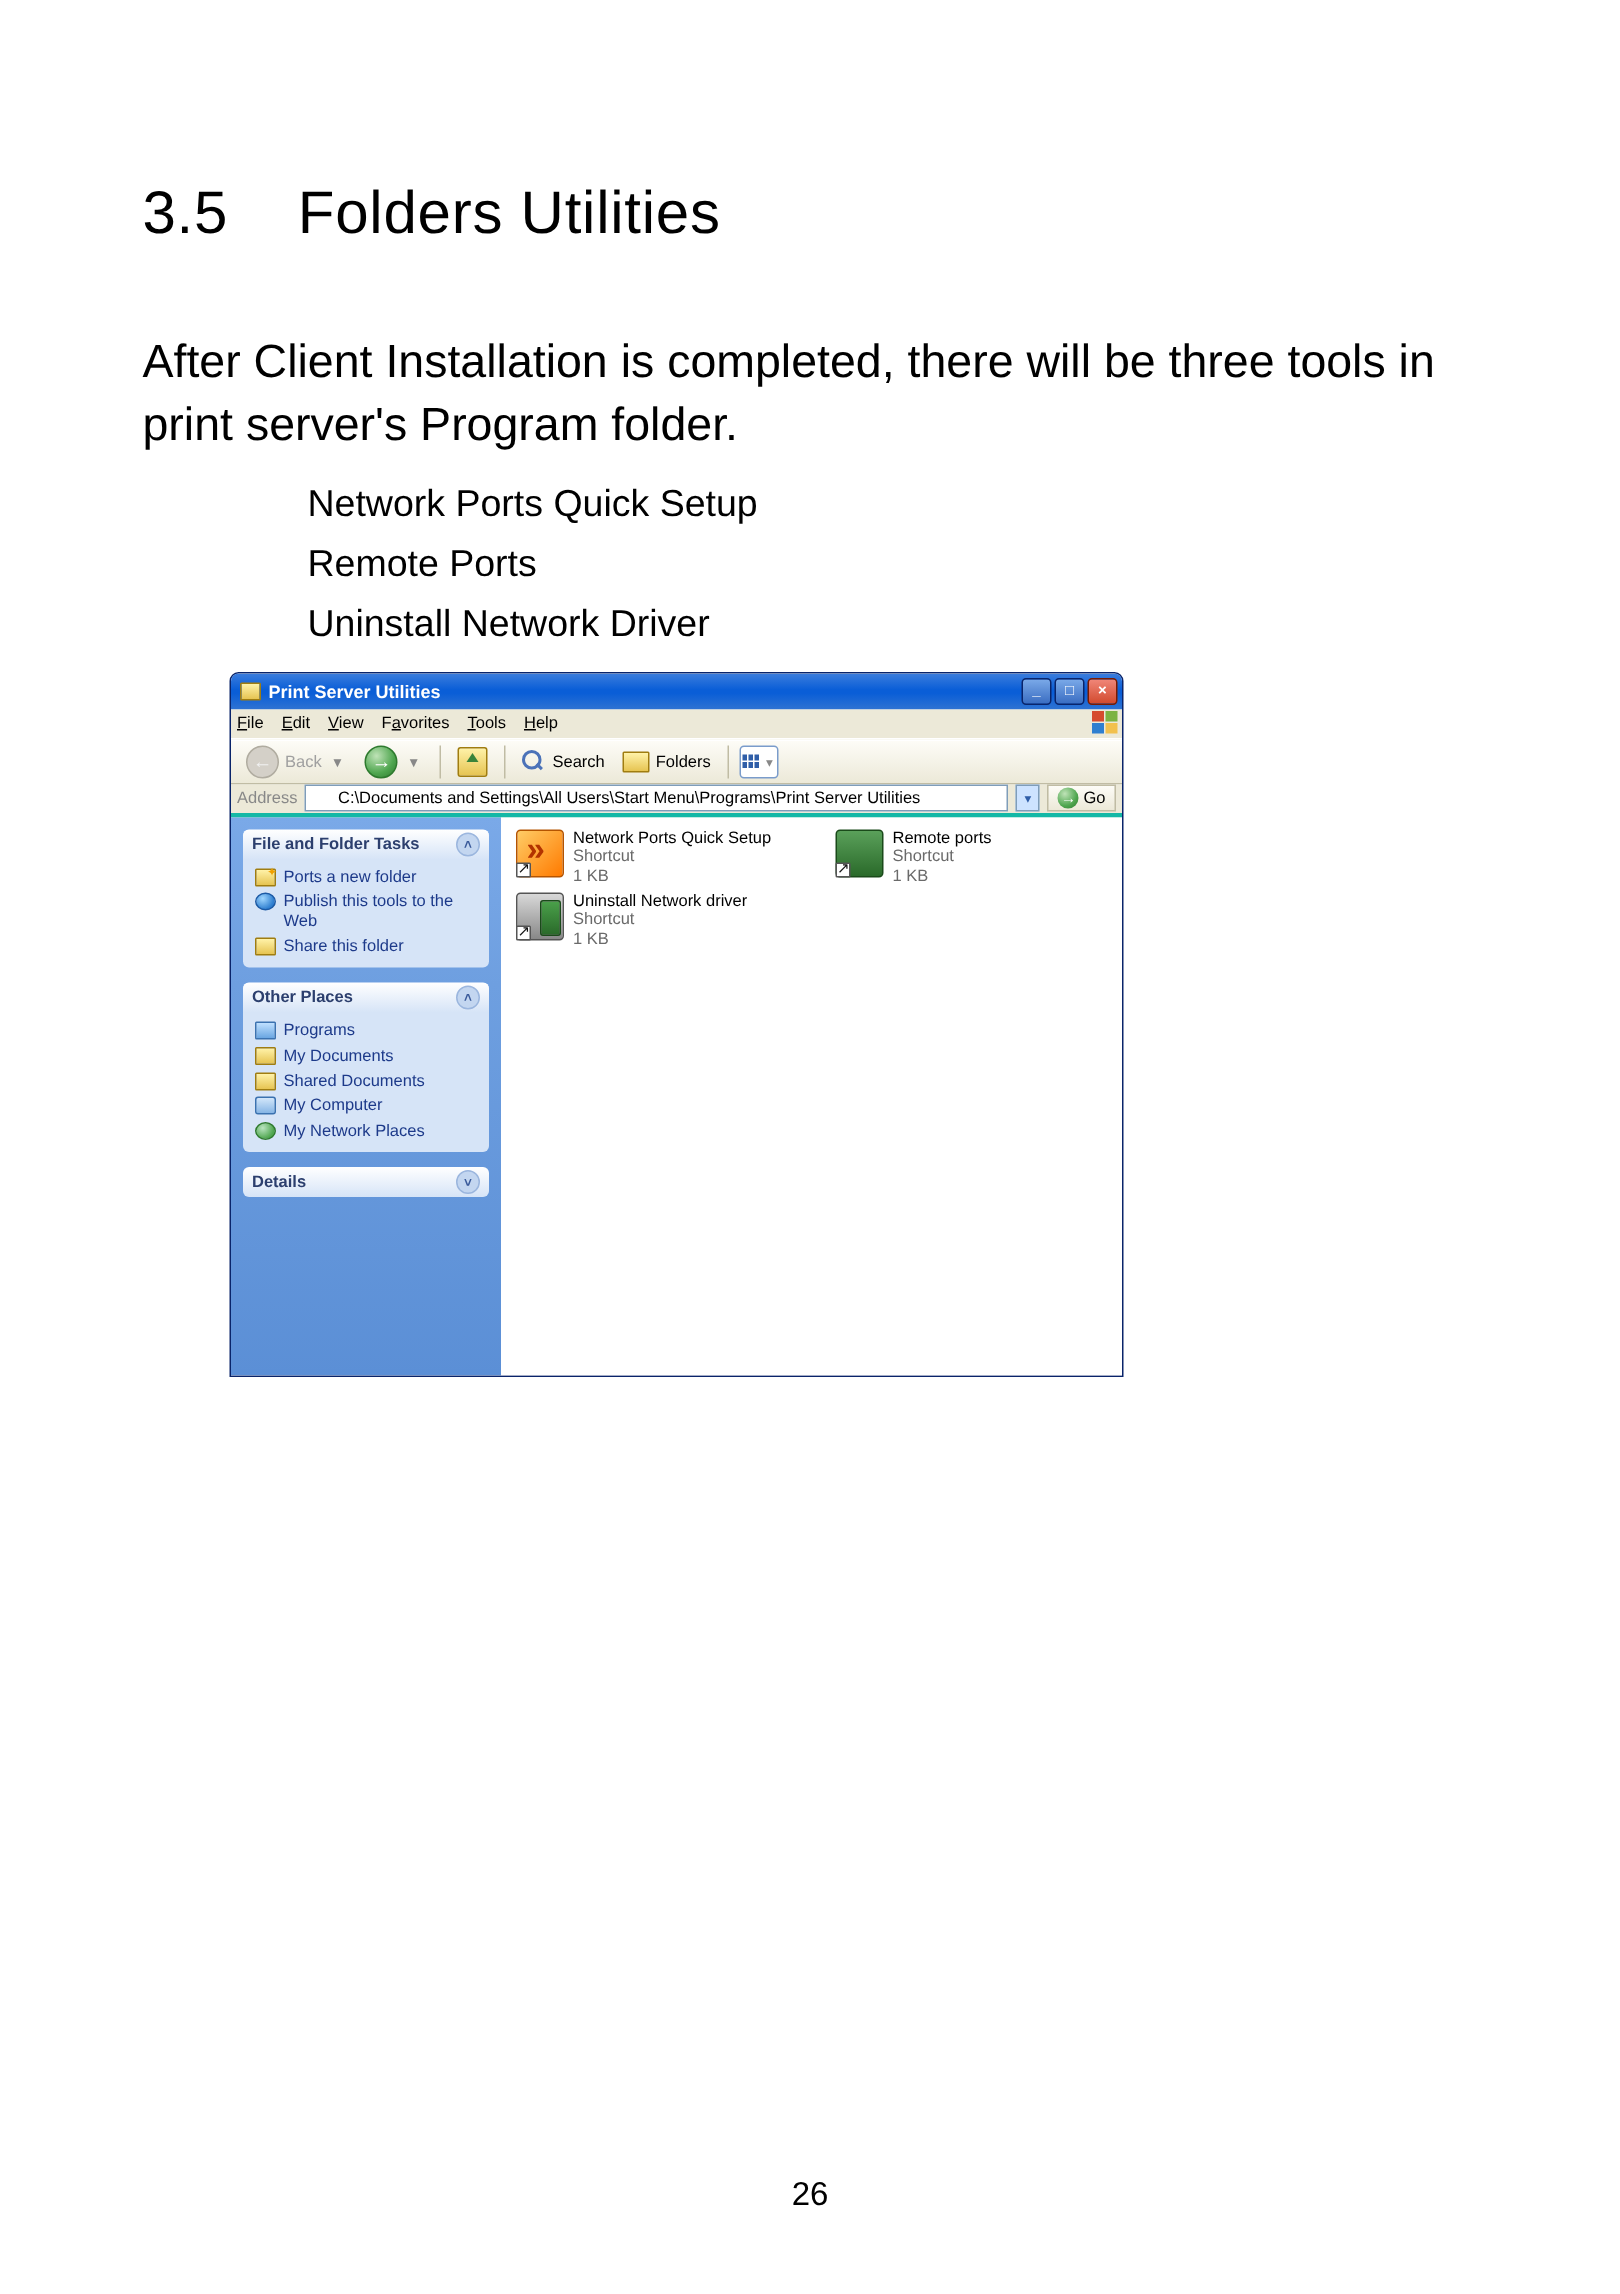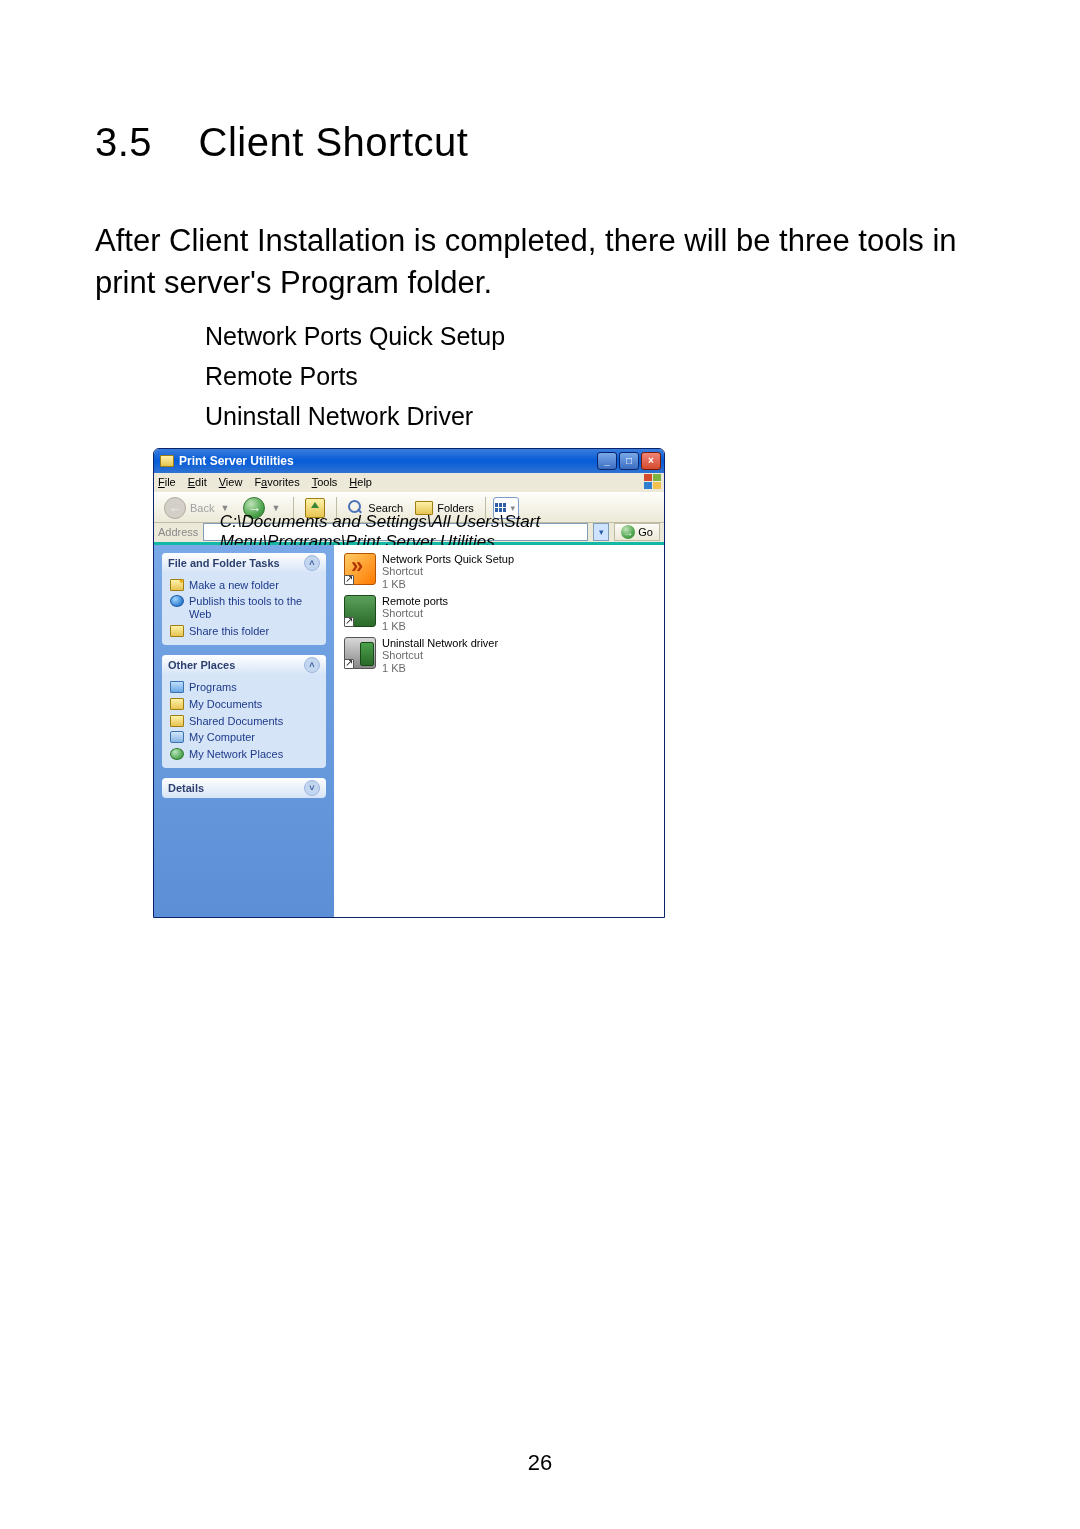--- a/index.html
+++ b/index.html
@@ -6,21 +6,21 @@
   html, body { width: 1080px; height: 1529px; background: #fff; font-family: Arial, Helvetica, sans-serif; color: #000; }
   .page { width: 1080px; height: 1529px; padding: 120px 95px 0 95px; position: relative; }
   h2.section-title { font-size: 40px; font-weight: 400; margin-bottom: 55px; letter-spacing: 0.5px; }
   p.body { font-size: 31px; line-height: 1.35; margin-bottom: 12px; }
   ul.tools { list-style: none; margin: 8px 0 12px 110px; }
   ul.tools li { font-size: 25px; line-height: 1.6; }
   .pagenum { position: absolute; left: 0; right: 0; bottom: 53px; text-align: center; font-size: 22px; }
 
   
   .win {
-    width: 512px; height: 470px;
+    width: 596px; height: 470px;
     margin: 5px 0 0 58px;
     border: 1px solid #0a246a;
     border-radius: 6px 6px 0 0;
     overflow: hidden;
     font-family: Tahoma, Arial, sans-serif;
     font-size: 11px;
     background: #fff;
   }
   .titlebar {
     height: 24px;
@@ -87,21 +87,21 @@
   }
   .viewbtn .grid { width:12px;height:10px;display:grid;grid-template-columns:repeat(3,3px);grid-template-rows:repeat(2,4px);gap:1px;}
   .viewbtn .grid span{background:#2f5ea8;}
   .addrbar {
     height: 22px; background:#ece9d8; border-bottom:3px solid #14b8a6;
     display:flex; align-items:center; padding:0 4px; gap:5px;
   }
   .addrbar .lbl{color:#888;font-size:11px;}
   .addrfield {
     flex:1; height:18px; background:#fff; border:1px solid #7f9db9;
-    display:flex; align-items:center; padding:0 3px; gap:4px; font-size:17px; color:#000;font-style:italic;
+    display:flex; align-items:center; padding:0 3px; gap:4px; font-size:11px; color:#000;
   }
   .addrfield .foldicon{width:14px;height:11px;}
   .addrdrop{width:16px;height:18px;background:#cde3ff;border:1px solid #7f9db9;display:flex;align-items:center;justify-content:center;color:#2f5ea8;font-size:9px;}
   .gobtn {
     height:18px;padding:0 6px;background:linear-gradient(#fdfcf7,#ece9d8);
     border:1px solid #c0bca4;display:flex;align-items:center;gap:3px;font-size:11px;
   }
   .gobtn .gocirc{width:14px;height:14px;border-radius:50%;background:radial-gradient(circle at 35% 30%,#bfe3b7,#4fa64f 60%,#2e7a2e);display:flex;align-items:center;justify-content:center;color:#fff;font-size:10px;font-weight:bold;}
   .body-area {
     display:flex; height: calc(100% - 24px - 20px - 30px - 22px);
@@ -162,21 +162,21 @@
   .item .itext .name{color:#000;}
   .item .itext .sub{color:#6a6a6a;}
 </style>
 </head>
 <body>
 
 <div class="page">
 
   <h2 class="section-title">
     <span>3.5</span>&nbsp;&nbsp;&nbsp;
-    <span>Client Shortcut</span>
+    <span>Folders Utilities</span>
   </h2>
 
   <p class="body">After Client Installation is completed, there will be three tools in print server's Program folder.</p>
 
   <ul class="tools">
     <li>Network Ports Quick Setup</li>
     <li>Remote Ports</li>
     <li>Uninstall Network Driver</li>
   </ul>
 
@@ -264,21 +264,21 @@
       <div class="sidepane">
 
         <div class="panel">
           <div class="panel-hd">
             <span>File and Folder Tasks</span>
             <span class="chev">˄</span>
           </div>
           <div class="panel-body">
             <div class="task">
                 <span class="ticon newf"></span>
-                <span>Make a new folder</span>
+                <span>Ports a new folder</span>
               </div>
             <div class="task">
                 <span class="ticon globe"></span>
                 <span>Publish this tools to the Web</span>
               </div>
             <div class="task">
                 <span class="ticon share"></span>
                 <span>Share this folder</span>
               </div>
           </div>

